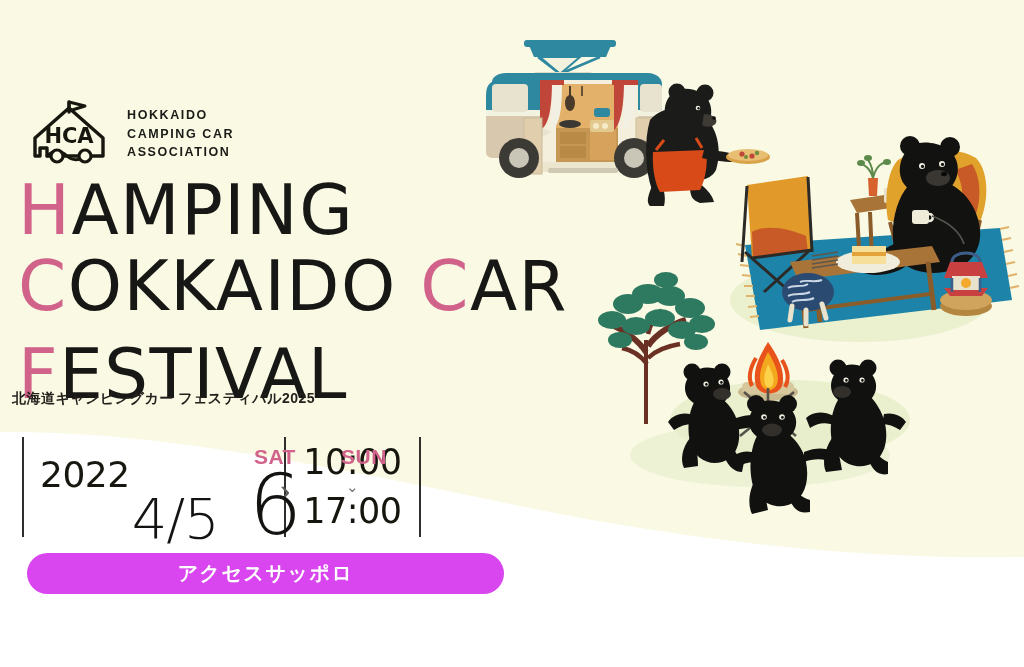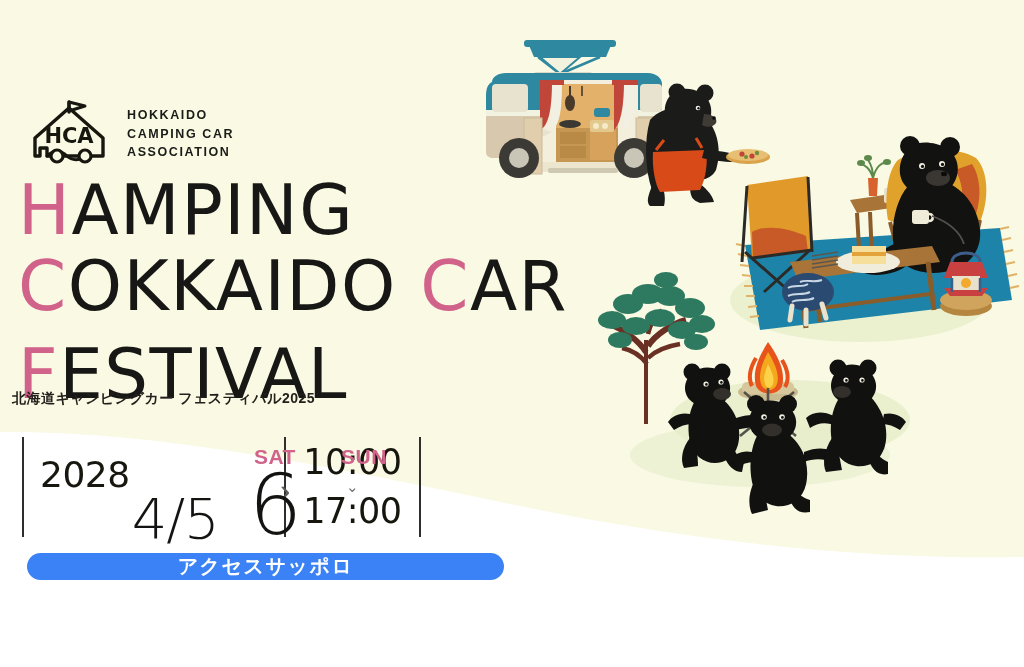--- a/index.html
+++ b/index.html
@@ -95,22 +95,22 @@
   }
   .time {
     font-size: 35px; color: #16160f; letter-spacing: -0.5px;
     line-height: 1.12; font-family: "DejaVu Sans", sans-serif;
   }
   #time-chevron { font-size: 15px; color: #6d6d6a; line-height: 6px; }
 
   
   #cta {
     position: absolute; left: 27px; top: 553px;
-    width: 477px; height: 27px; border-radius: 21px;
-    background: #3b82f6; border: none; cursor: pointer;
+    width: 477px; height: 41px; border-radius: 21px;
+    background: #d946ef; border: none; cursor: pointer;
     display: flex; align-items: center; justify-content: center;
   }
   #cta-label {
     color: #ffffff; font-size: 20px; font-weight: bold;
     letter-spacing: 1.5px;
   }
 
   
   #art { position: absolute; left: 0; top: 0; width: 1024px; height: 667px;
          pointer-events: none; }
@@ -462,21 +462,21 @@
     <div class="title-line l1"><span class="pink">H</span><span>AMPING</span></div>
     <div class="title-line l2"><span class="pink">C</span><span>OKKAIDO </span><span class="pink">C</span><span>AR</span></div>
     <div class="title-line l3"><span class="pink">F</span><span>ESTIVAL</span></div>
   </div>
 
   <div id="subtitle">北海道キャンピングカー フェスティバル2025</div>
 
   <div id="date-bar">
     <div class="vrule"></div>
     <div id="date-group">
-      <span id="year">2028</span>
+      <span id="year">2022</span>
       <span id="bigdate">4/5</span>
       <span id="arrow">›</span>
       <span id="day2">6</span>
       <span class="dow" id="dow-sat">SAT</span>
       <span class="dow" id="dow-sun">SUN</span>
     </div>
     <div class="vrule"></div>
     <div id="time-group">
       <span class="time">10:00</span>
       <span id="time-chevron">⌄</span>

